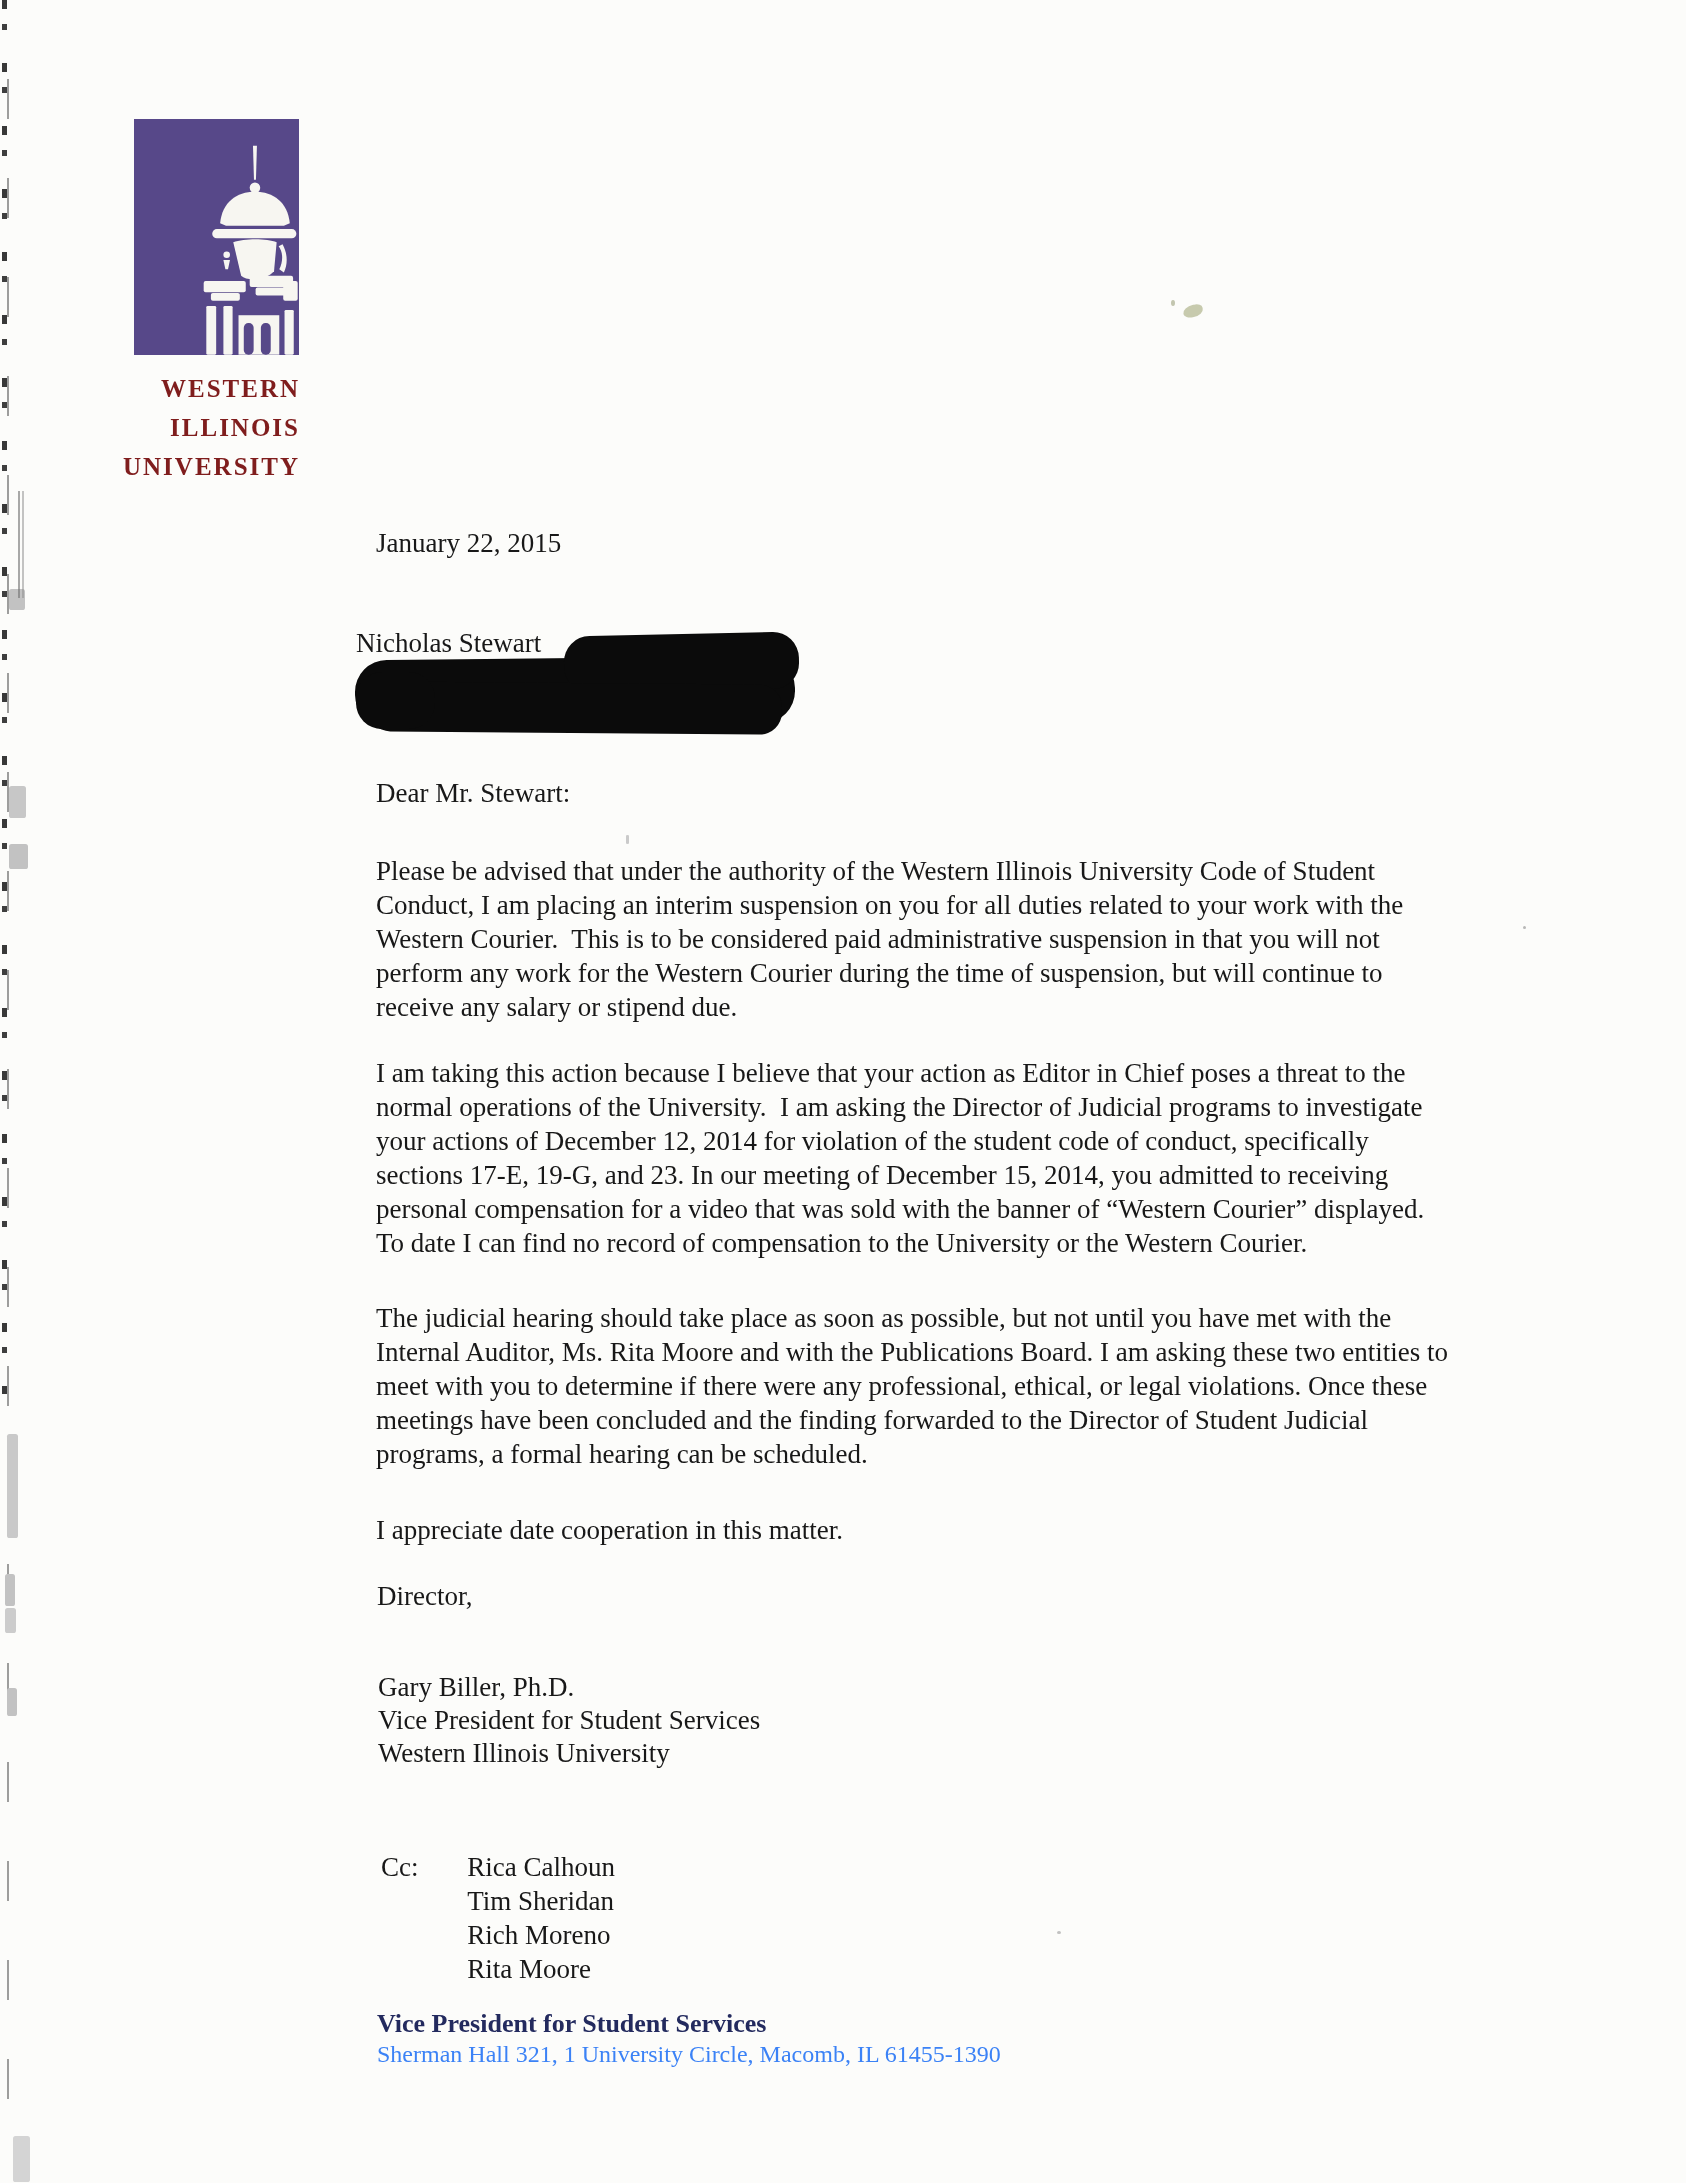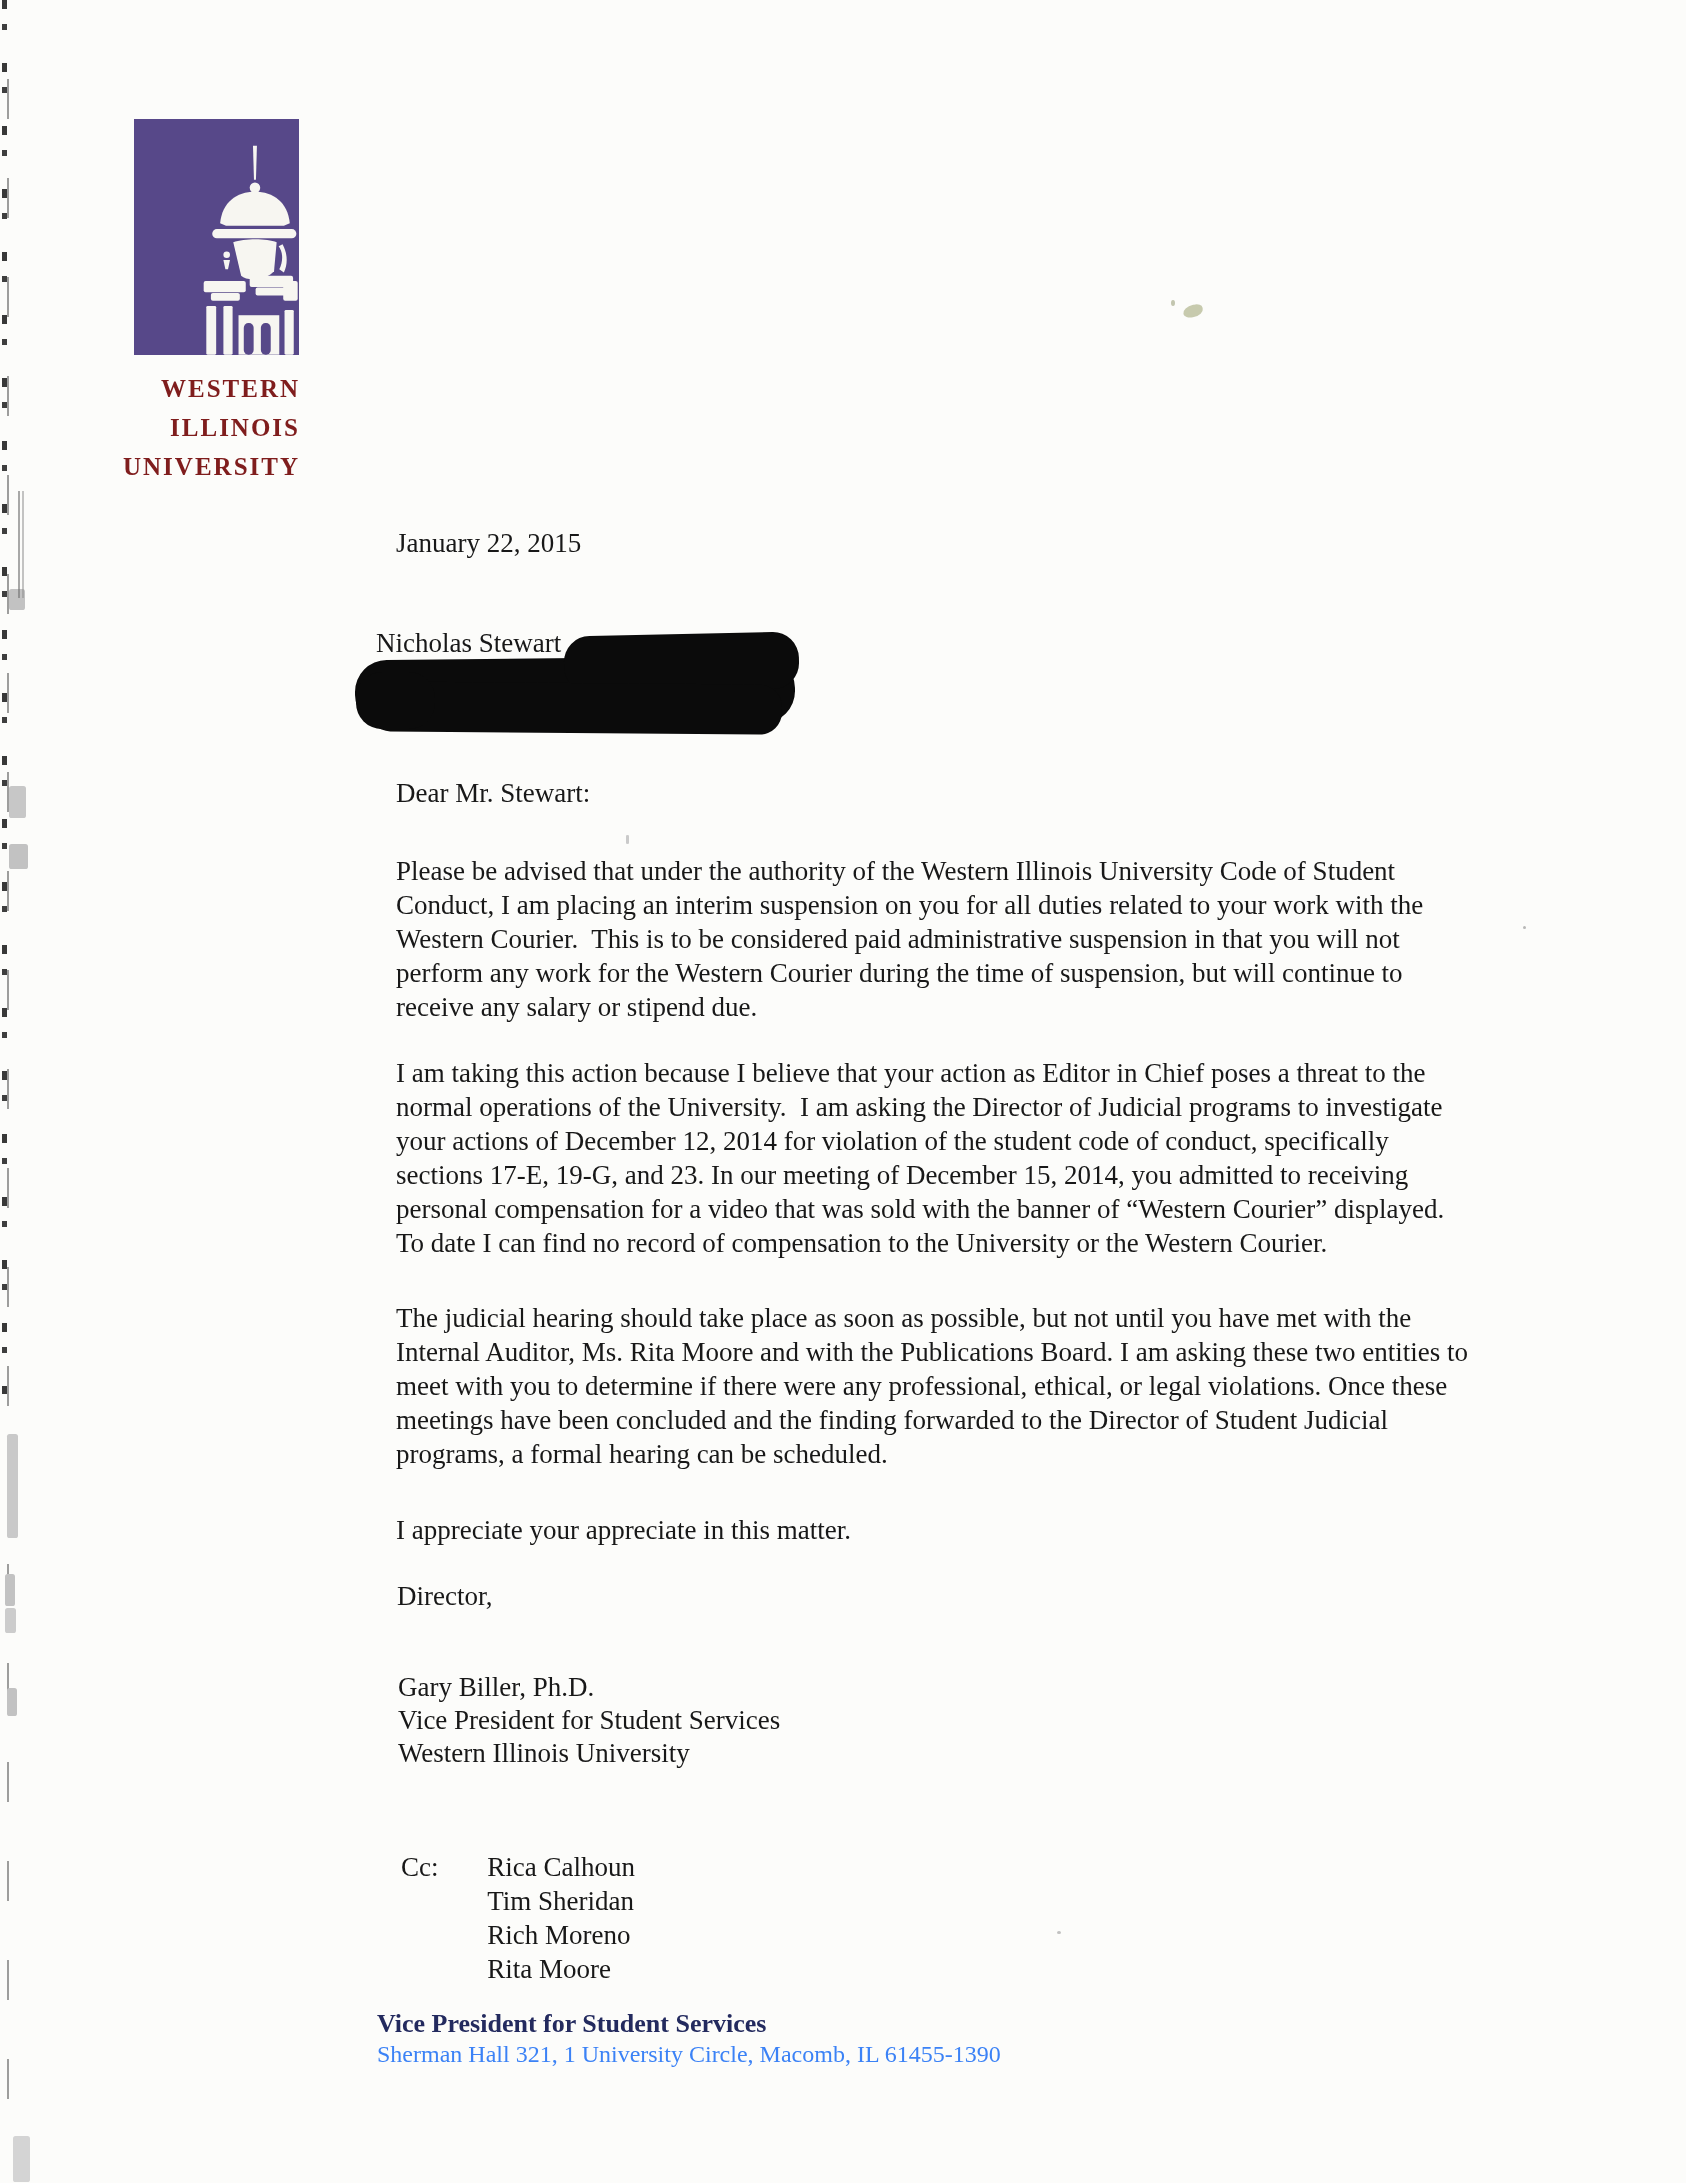--- a/index.html
+++ b/index.html
@@ -23,21 +23,21 @@
   .lh-text{
     left:79px;top:369px;width:221px;
     text-align:right;
     color:#7f1d1d;
     font-weight:bold;
     font-size:25px;line-height:39px;
     letter-spacing:2px;
   }
 
   
-  .body-text{font-size:27px;line-height:34px;color:#181818;margin-left:20px;}
+  .body-text{font-size:27px;line-height:34px;color:#181818;}
   .date-line{left:376px;top:526px;}
   .recipient-line{left:356px;top:626px;}
   .salutation-line{left:376px;top:776px;}
   .para-1{left:376px;top:854px;}
   .para-2{left:376px;top:1056px;}
   .para-3{left:376px;top:1301px;}
   .closing-line{left:376px;top:1513px;}
   .signoff-line{left:377px;top:1579px;}
   .signature-block{left:378px;top:1671px;line-height:33px;}
   .cc-row{left:381px;top:1850px;}
@@ -175,21 +175,21 @@
 normal operations of the University.  I am asking the Director of Judicial programs to investigate
 your actions of December 12, 2014 for violation of the student code of conduct, specifically
 sections 17-E, 19-G, and 23. In our meeting of December 15, 2014, you admitted to receiving
 personal compensation for a video that was sold with the banner of “Western Courier” displayed.
 To date I can find no record of compensation to the University or the Western Courier.</div>
     <div class="abs body-text pre para-3">The judicial hearing should take place as soon as possible, but not until you have met with the
 Internal Auditor, Ms. Rita Moore and with the Publications Board. I am asking these two entities to
 meet with you to determine if there were any professional, ethical, or legal violations. Once these
 meetings have been concluded and the finding forwarded to the Director of Student Judicial
 programs, a formal hearing can be scheduled.</div>
-    <div class="abs body-text pre closing-line">I appreciate your appreciate in this matter.</div>
+    <div class="abs body-text pre closing-line">I appreciate date cooperation in this matter.</div>
     <div class="abs body-text pre signoff-line">Director,</div>
     <div class="abs body-text pre signature-block">Gary Biller, Ph.D.
 Vice President for Student Services
 Western Illinois University</div>
 
     <div class="abs body-text cc-row">
       <span class="cc-label pre">Cc:</span>
       <span class="cc-names pre">Rica Calhoun
 Tim Sheridan
 Rich Moreno

